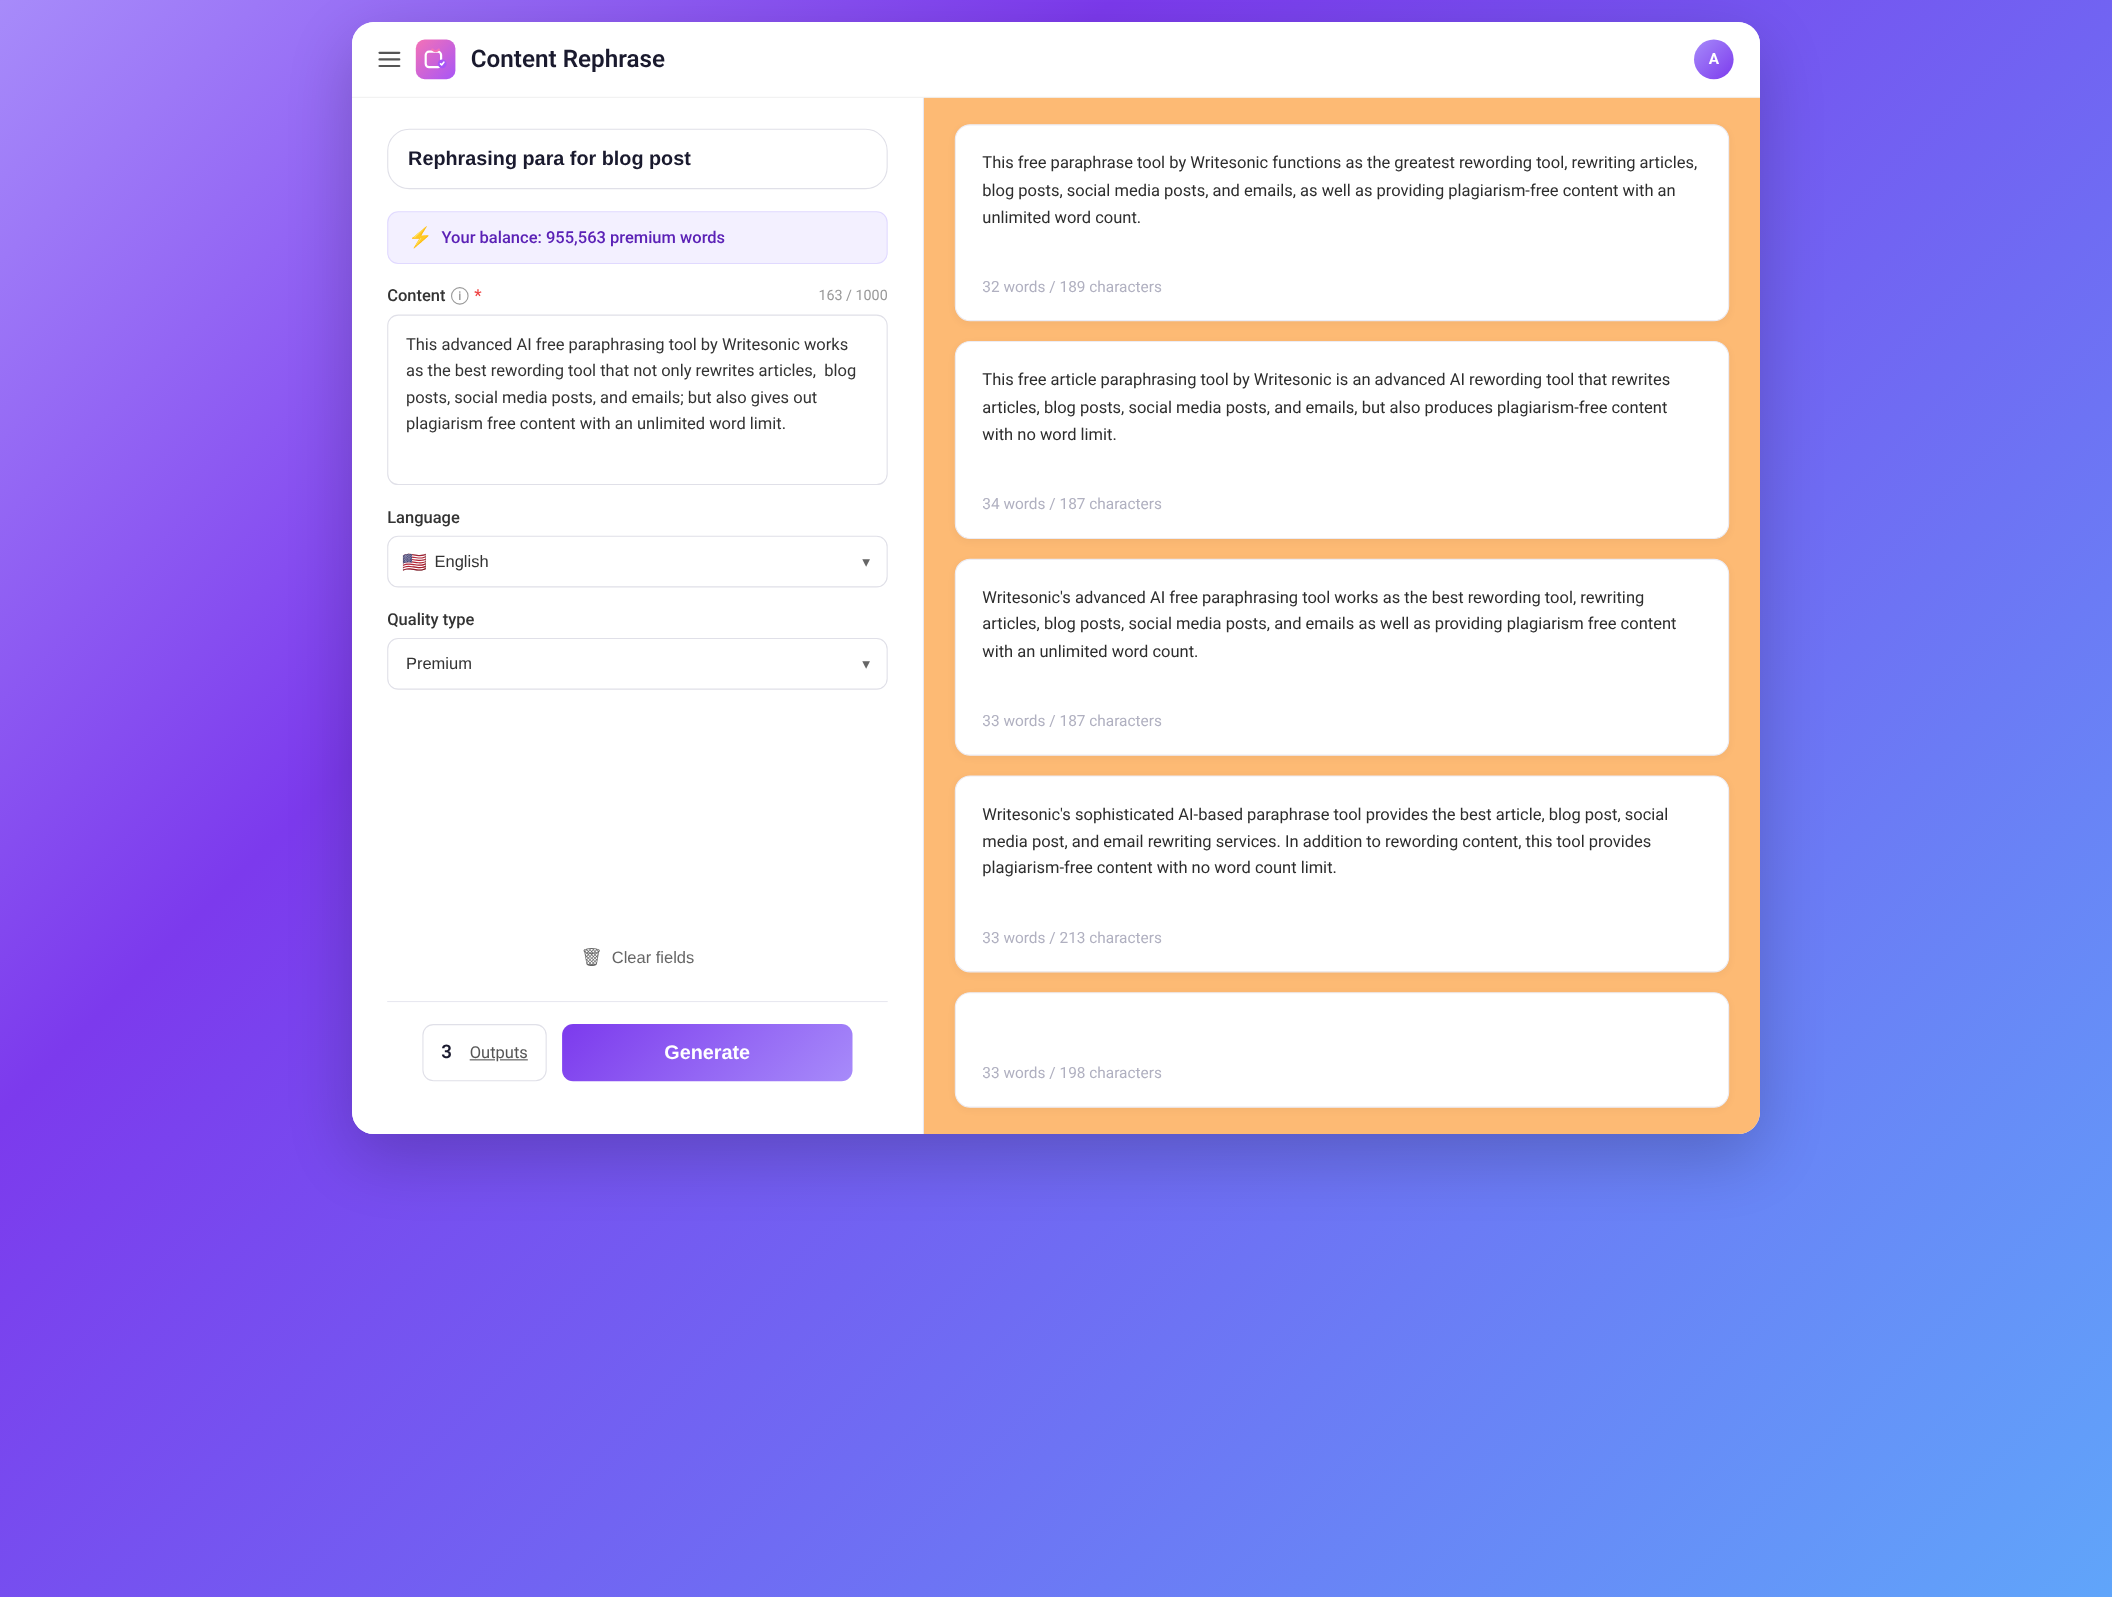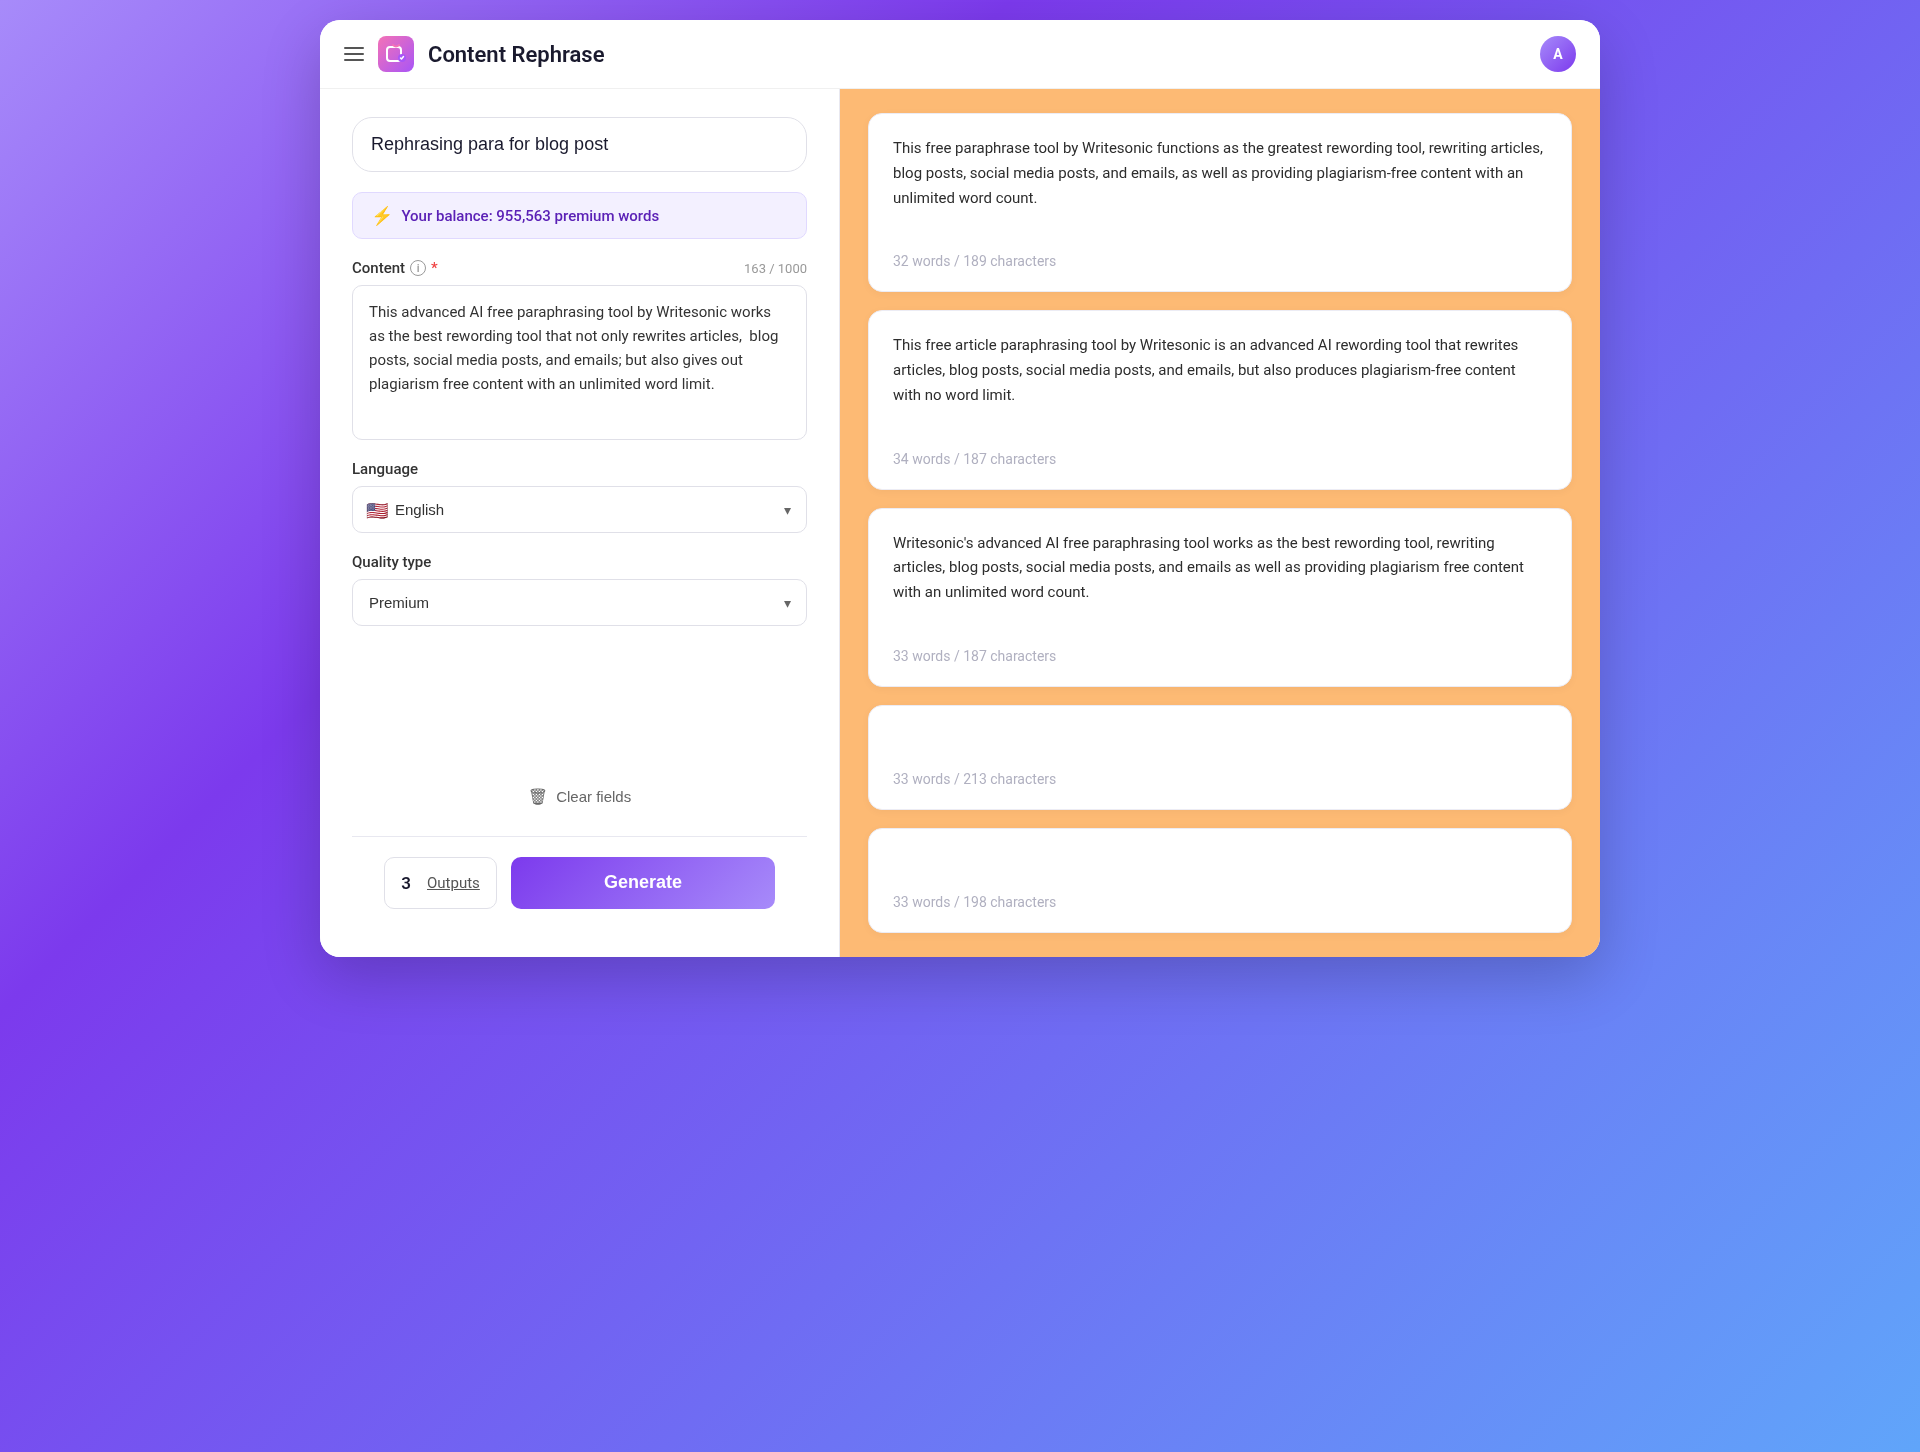--- a/index.html
+++ b/index.html
@@ -68,21 +68,21 @@
       display: flex;
       flex-direction: column;
       gap: 20px;
     }
     .title-input {
       border: 1px solid #e0e0e8;
       border-radius: 20px;
       padding: 16px 18px;
       font-size: 18px;
       color: #1a1a2e;
-      font-weight: 400;
+      font-weight: 700;
       outline: none;
       width: 100%;
     }
     .balance-badge {
       background: #f3f0ff;
       border: 1px solid #e0d9ff;
       border-radius: 10px;
       padding: 12px 18px;
       display: flex;
       align-items: center;
@@ -360,20 +360,21 @@
         </div>
         <div class="result-card">
           <p class="result-text">This free article paraphrasing tool by Writesonic is an advanced AI rewording tool that rewrites articles, blog posts, social media posts, and emails, but also produces plagiarism-free content with no word limit.</p>
           <p class="result-meta">34 words / 187 characters</p>
         </div>
         <div class="result-card">
           <p class="result-text">Writesonic's advanced AI free paraphrasing tool works as the best rewording tool, rewriting articles, blog posts, social media posts, and emails as well as providing plagiarism free content with an unlimited word count.</p>
           <p class="result-meta">33 words / 187 characters</p>
         </div>
         <div class="result-card">
+          <p class="result-text">Writesonic's sophisticated AI-based paraphrase tool provides the best article, blog post, social media post, and email rewriting services. In addition to rewording content, this tool provides plagiarism-free content with no word count limit.</p>
           <p class="result-meta">33 words / 213 characters</p>
         </div>
         <div class="result-card">
           <p class="result-meta">33 words / 198 characters</p>
         </div>
       </div>
   </div>
 </div>
 
 </body></html>

